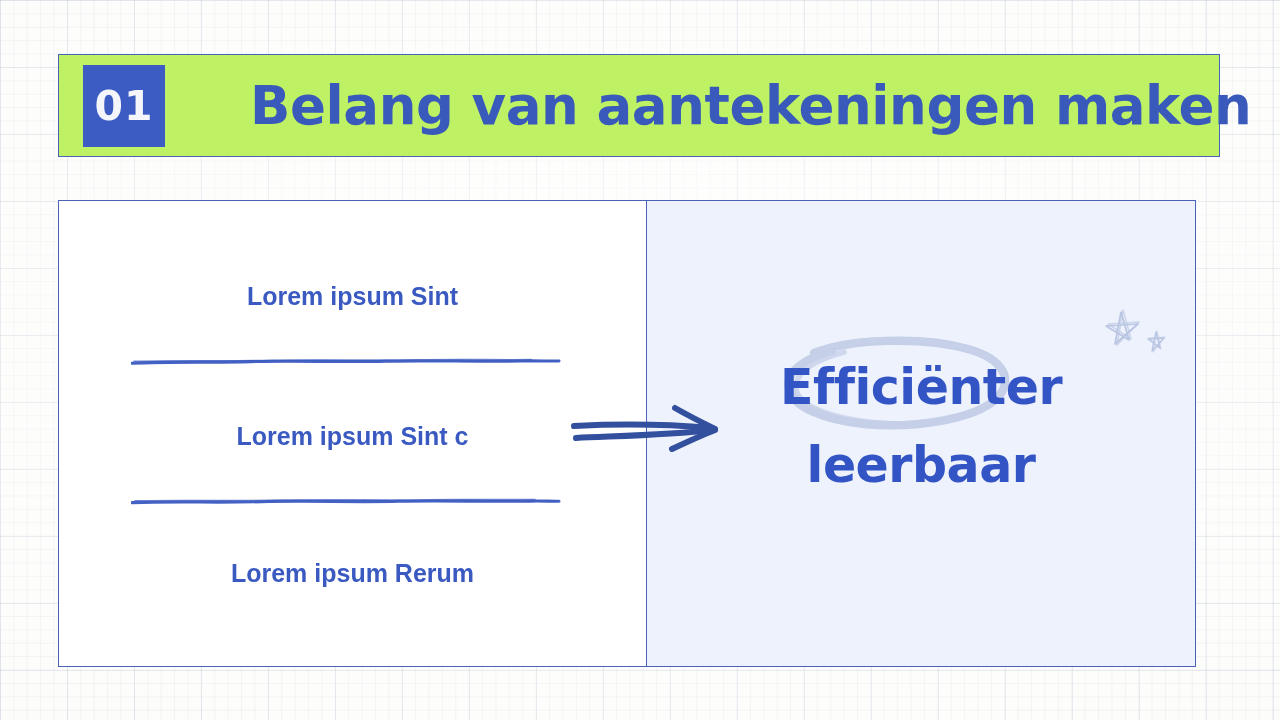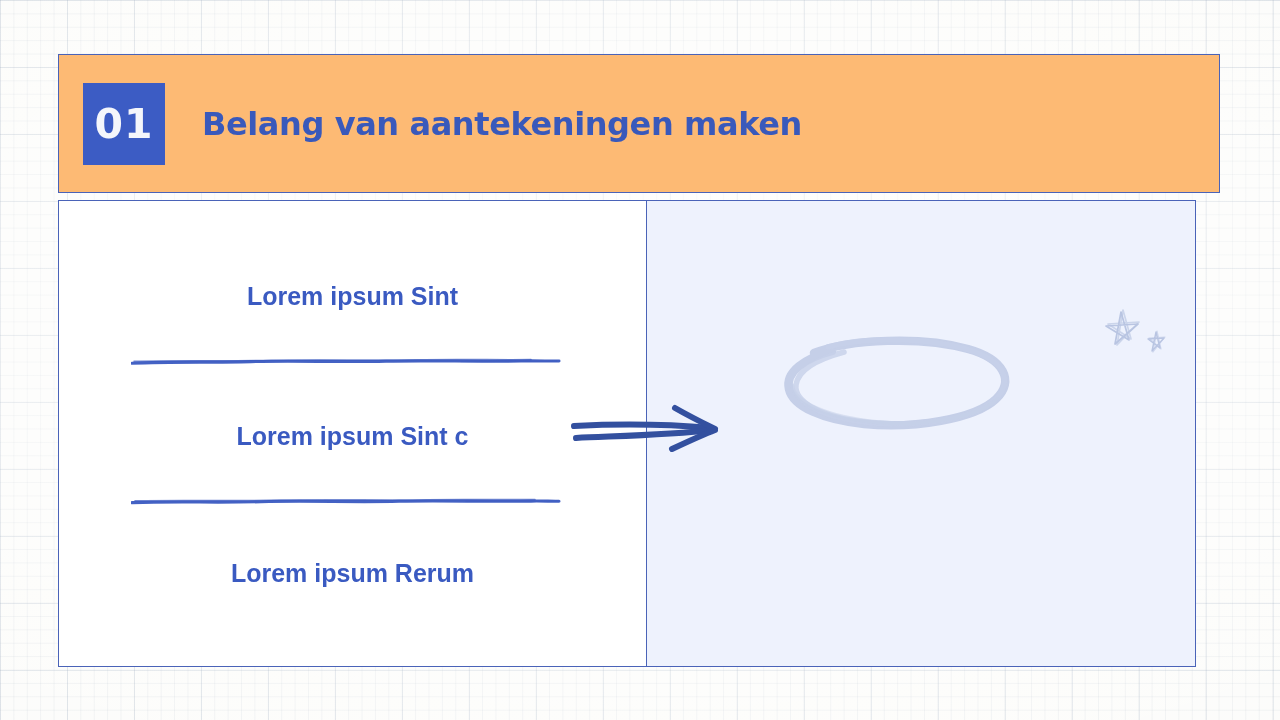--- a/index.html
+++ b/index.html
@@ -38,26 +38,27 @@
     background: radial-gradient(ellipse 85% 70% at 50% 48%, rgba(255,255,255,0.80) 0%, rgba(255,255,255,0.45) 55%, rgba(255,255,255,0.05) 100%);
     pointer-events: none;
   }
 
   
   #header-card {
     position: absolute;
     left: 58px;
     top: 54px;
     width: 1162px;
-    height: 139px;
-    background: #fdba74;
+    height: 103px;
+    background: #bef264;
     border: 1.6px solid #4a63b8;
     box-sizing: border-box;
     display: flex;
     align-items: center;
+    gap: 48px;
   }
   #step-badge {
     width: 82px;
     height: 82px;
     background: #3c5cc4;
     margin-left: 24px;
     flex: 0 0 auto;
     display: flex;
     align-items: center;
     justify-content: center;
@@ -65,21 +66,21 @@
   #step-badge-number {
     color: #f4f6fb;
     font-size: 41px;
     font-weight: bold;
     letter-spacing: 1px;
     font-family: "DejaVu Sans", sans-serif;
   }
   #header-title {
     margin-left: 37px;
     color: #3959bb;
-    font-size: 32px;
+    font-size: 53px;
     font-weight: bold;
     letter-spacing: -0.4px;
     white-space: nowrap;
     font-family: "DejaVu Sans", sans-serif;
   }
 
   
   #main-card {
     position: absolute;
     left: 58px;
@@ -248,20 +249,24 @@
         <svg width="95" height="72" viewBox="0 0 95 72" xmlns="http://www.w3.org/2000/svg">
           <g fill="none" stroke="#b9c5e2" stroke-width="1.7" stroke-linecap="round" stroke-linejoin="round">
             <path d="M27,8 L35,36 L12,22 L44,20 L21,40 Z"></path>
             <path d="M29,6 L37,35 L14,20 L45,18 L23,41 Z" opacity="0.65"></path>
             <path d="M62,28 L66,44 L54,35 L70,34 L58,47 Z" stroke-width="1.4"></path>
             <path d="M63,27 L67,45 L55,34 L71,33 L59,48 Z" stroke-width="1.2" opacity="0.6"></path>
           </g>
         </svg>
       </div>
 
+      <div id="highlight-text">
+        <span class="highlight-line">Efficiënter</span>
+        <span class="highlight-line">leerbaar</span>
+      </div>
 
     </div>
   </div>
 </div>
 
 <div id="flow-arrow">
   <svg width="175" height="70" viewBox="0 0 175 70" xmlns="http://www.w3.org/2000/svg">
     <g fill="none" stroke="#33509f" stroke-width="6" stroke-linecap="round" stroke-linejoin="round">
       <path d="M9,28 C50,26 100,26 146,30"></path>
       <path d="M11,40 C52,38 104,37 148,32"></path>

